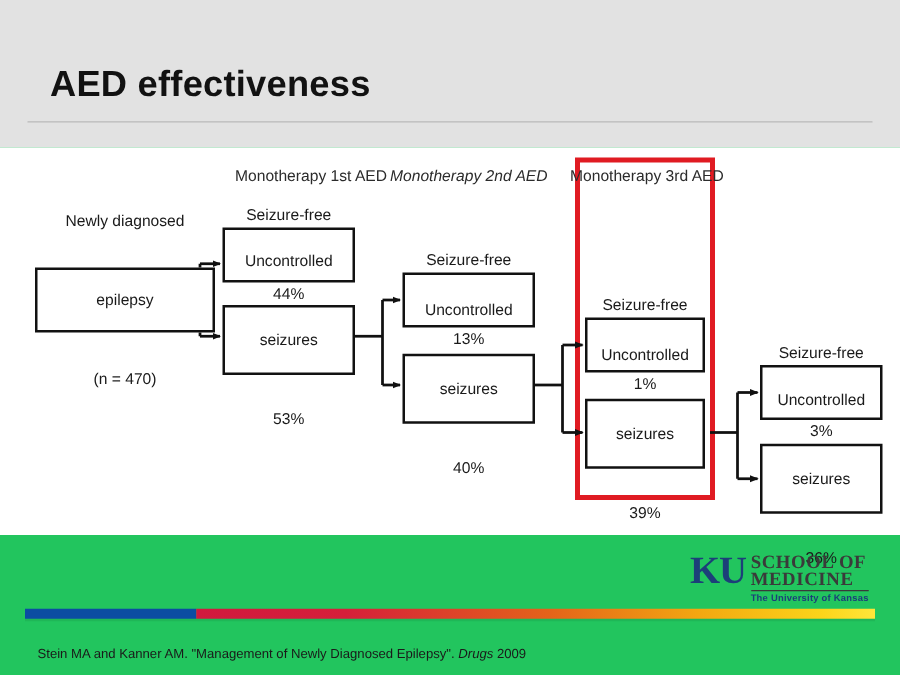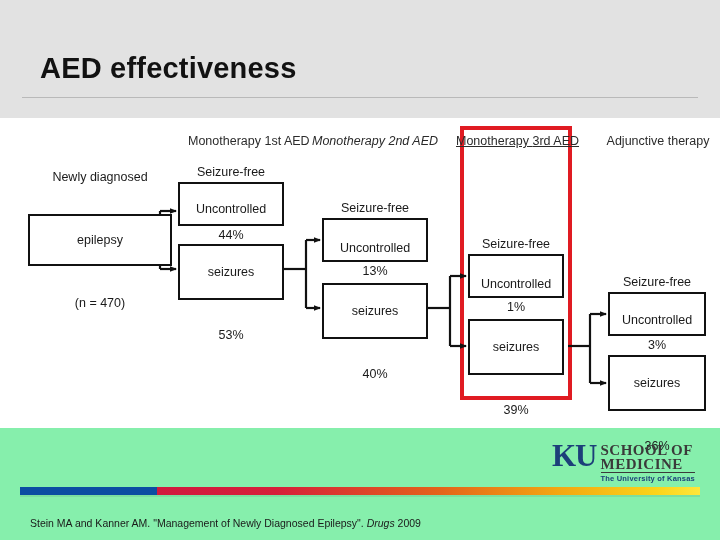--- a/index.html
+++ b/index.html
@@ -5,21 +5,21 @@
   * { box-sizing: border-box; margin: 0; padding: 0; }
   html, body {
     width: 720px; height: 540px;
     font-family: "Liberation Sans", sans-serif;
     background: #ffffff;
     overflow: hidden;
   }
   #slide {
     position: relative;
     width: 720px; height: 540px;
-    background: #86efac;
+    background: #22c55e;
   }
 
   
   .header-band {
     position: absolute; left: 0; top: 0;
     width: 720px; height: 118px;
     background: #e2e2e2;
   }
   .slide-title {
     position: absolute; left: 40px; top: 52px;
@@ -126,27 +126,23 @@
     <div class="redbox" style="left:460px; top:8px; width:112px; height:274px;"></div>
 
     <div class="col-head" style="left:168px; top:16px; width:120px;margin-left:20px;">
       <span>Monotherapy</span>
       <span>1st AED</span>
     </div>
     <div class="col-head" style="left:312px; top:16px; width:120px;font-style:italic;">
       <span>Monotherapy</span>
       <span>2nd AED</span>
     </div>
-    <div class="col-head" style="left:456px; top:16px; width:120px;text-decoration:underline;">
+    <div class="col-head" style="left:456px; top:16px; width:120px;">
       <span>Monotherapy</span>
       <span>3rd AED</span>
-    </div>
-    <div class="col-head" style="left:598px; top:16px; width:120px;">
-      <span>Adjunctive</span>
-      <span>therapy</span>
     </div>
 
     <svg class="wires" viewBox="0 0 720 310">
       <defs>
         <marker id="arw" markerWidth="7" markerHeight="7" refX="6" refY="3.2" orient="auto" markerUnits="userSpaceOnUse">
           <path d="M0,0.4 L7,3.2 L0,6 z" fill="#111111"></path>
         </marker>
       </defs>
       <g stroke="#111111" stroke-width="2.2" fill="none">
 

